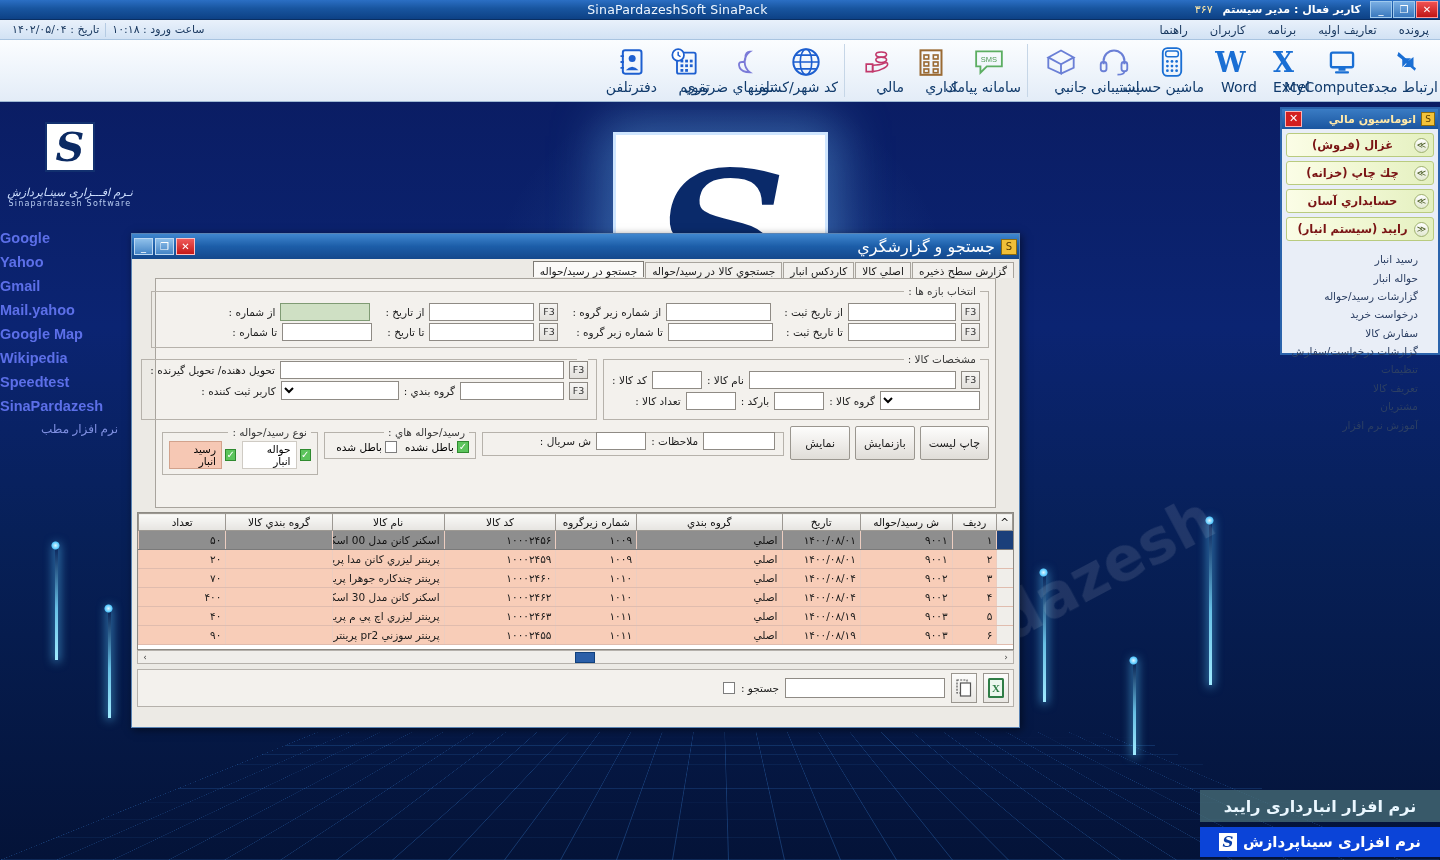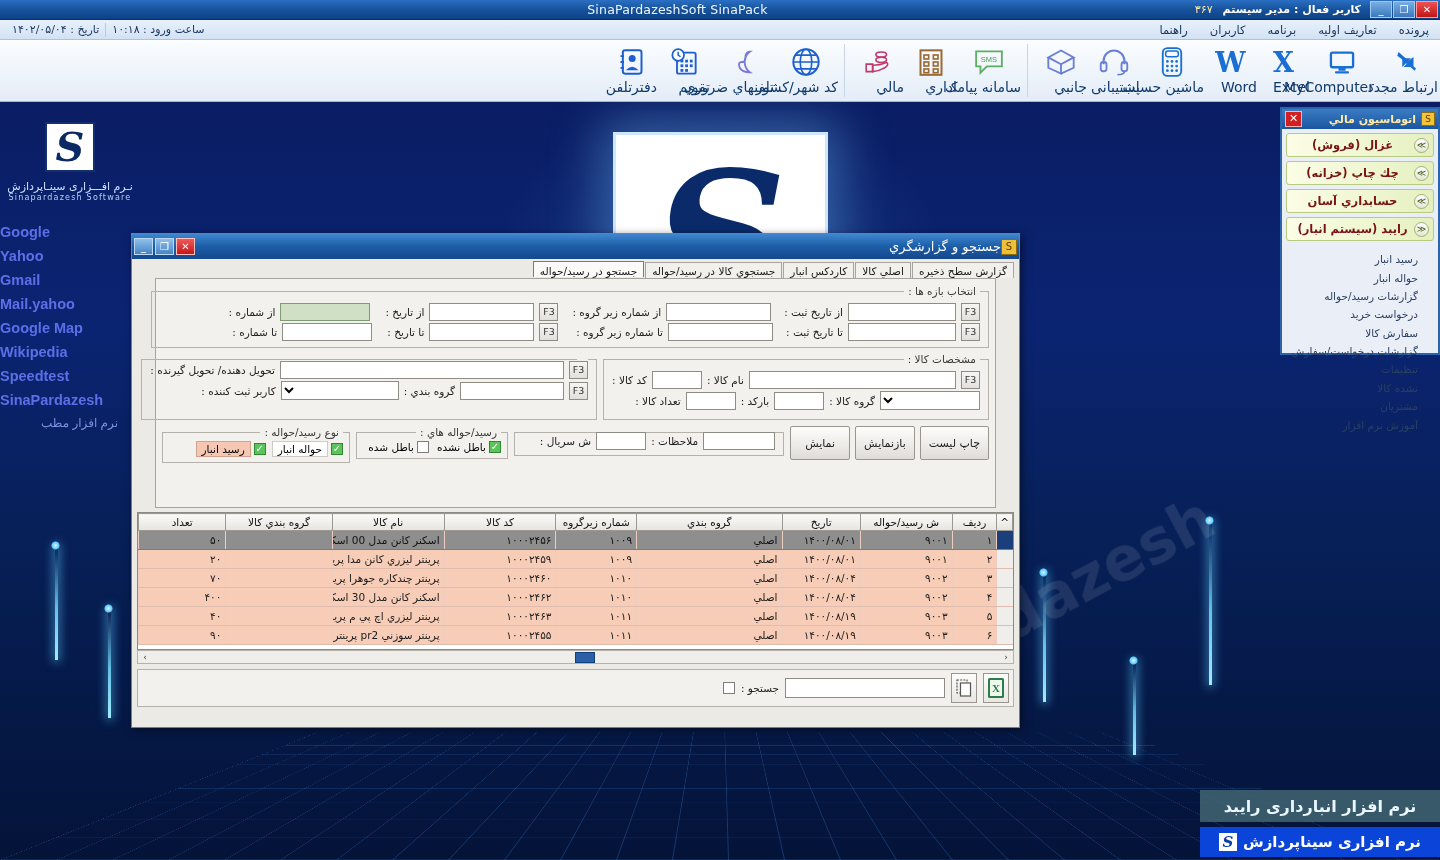--- a/index.html
+++ b/index.html
@@ -122,21 +122,21 @@
   #leftpanel { position:absolute; left:0; top:106px; width:140px; z-index:12; }
   .lp-logo { text-align:center; padding-top:16px; }
   .lp-logo .mark {
     width:50px; height:50px; margin:0 auto;
     background:#fff; border:2px solid #12306f;
     display:flex; align-items:center; justify-content:center;
     font-family:"DejaVu Serif","Liberation Serif",serif;
     font-style:italic; font-weight:700; font-size:40px; color:#0b2a63; line-height:1;
     overflow:hidden;
   }
-  .lp-logo .fa { color:#cfe0ff; font-size:11px; margin-top:8px; letter-spacing:1px;}
+  .lp-logo .fa { color:#cfe0ff; font-size:11px; margin-top:14px; letter-spacing:1px;font-style:italic;}
   .lp-logo .en { color:#b9cdf2; font-size:8px; letter-spacing:1.2px; }
   .lp-links { margin-top:18px; padding-right:22px; }
   .lp-links a {
     display:block; color:#5c6fe8; font-size:14.5px; font-weight:bold;
     text-decoration:none; padding:4px 0; direction:ltr; text-align:left;
     font-family:"Liberation Sans",sans-serif;
   }
   .lp-links a.fa-link { direction:rtl; text-align:right; font-size:12px; font-weight:normal; color:#7e8fe0;}
 
   
@@ -180,21 +180,21 @@
     box-shadow:2px 2px 8px rgba(0,0,0,.5);
   }
   .dlg-title {
     height:25px; background:linear-gradient(180deg,#3f87cf 0%,#1c5da8 50%,#14488c 100%);
     display:flex; align-items:center; padding:0 2px; color:#fff;
   }
   .dlg-title .d-ic {
     width:16px; height:16px; background:#f0bf38; border:1px solid #8a6b10;
     display:flex; align-items:center; justify-content:center; font-size:10px; color:#5a3d00;
   }
-  .dlg-title .d-txt { flex:1; text-align:right; font-size:13px; color:#ffffff; }
+  .dlg-title .d-txt { flex:1; text-align:right; padding-right:6px; font-size:16px; color:#ffffff; }
   .dlg-title .d-btns { display:flex; gap:2px; direction:ltr; }
   .dlg-title .d-btn {
     width:19px; height:17px; border:1px solid #bcd8f2;
     background:linear-gradient(180deg,#8fc0ea,#4585c6);
     color:#fff; font-size:10px; line-height:15px; text-align:center;
   }
   .dlg-title .d-btn.close { background:linear-gradient(180deg,#f05a5a,#c41818); border-color:#ffc0c0; font-weight:bold; }
 
   .tabs { display:flex; height:19px; background:#eceae5; padding:3px 5px 0; gap:1px; }
   .tab {
@@ -569,21 +569,21 @@
       <div class="t">رایبد (سیستم انبار)</div>
     </div>
     <div class="rp-sub">
       <div>رسید انبار</div>
       <div>حواله انبار</div>
       <div>گزارشات رسید/حواله</div>
       <div>درخواست خرید</div>
       <div>سفارش كالا</div>
       <div>گزارشات درخواست/سفارش</div>
       <div>تنظیمات</div>
-      <div>نشده كالا</div>
+      <div>تعریف كالا</div>
       <div>مشتریان</div>
       <div>آموزش نرم افزار</div>
     </div>
   </div>
 </div>
 
 <div id="dialog">
   <div class="dlg-title">
     <div class="d-ic">S</div>
     <div class="d-txt">جستجو و گزارشگري</div>
@@ -705,21 +705,21 @@
             <span class="box on">✓</span>
             <span>باطل نشده</span>
           </label>
           <label class="chk">
             <span class="box"></span>
             <span>باطل شده</span>
           </label>
         </div>
       </fieldset>
 
-      <fieldset style="width:188px; padding:1px 6px 3px;">
+      <fieldset style="width:156px; padding:1px 6px 3px;">
         <legend>نوع رسید/حواله :</legend>
         <div class="row" style="gap:6px;">
           <label class="chk">
             <span class="box on">✓</span>
             <span class="pill">حواله انبار</span>
           </label>
           <label class="chk">
             <span class="box on">✓</span>
             <span class="pill-sel">رسید انبار</span>
           </label>

